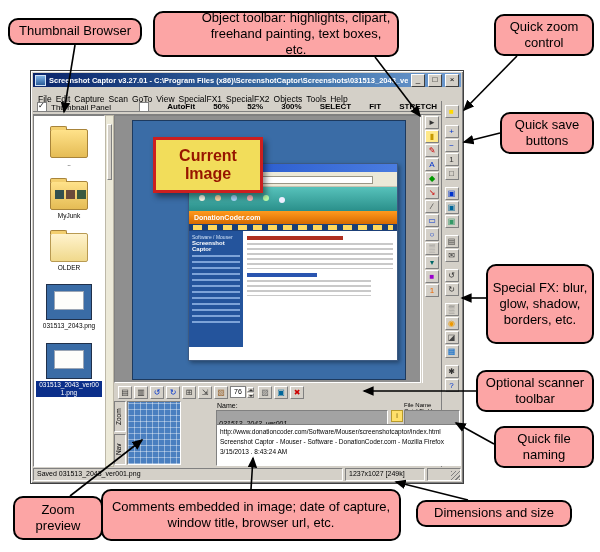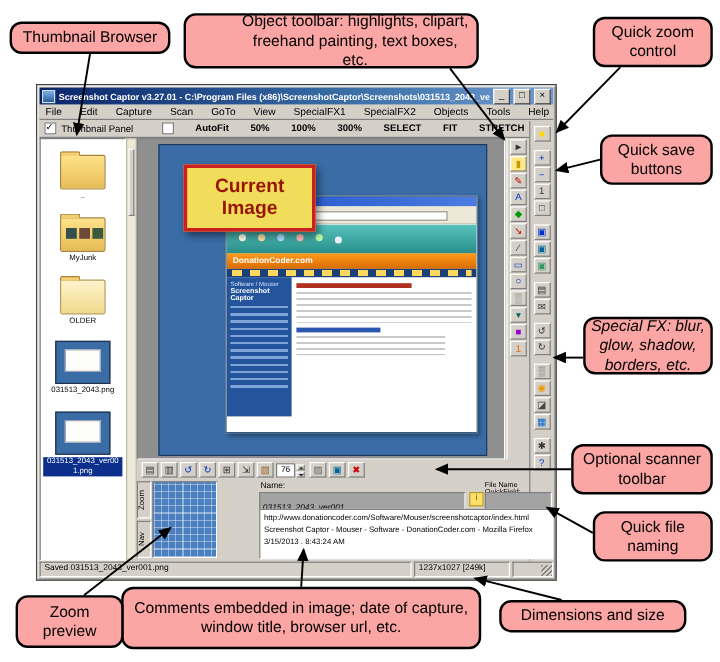--- a/index.html
+++ b/index.html
@@ -9,38 +9,38 @@
   .callout{position:absolute;z-index:6;background:#fca5a5;border:2px solid #000;border-radius:10px;
            display:flex;align-items:center;justify-content:center;text-align:center;
            font-size:13px;color:#000;padding:2px 4px;box-sizing:border-box;line-height:1.25;}
   .arrows{position:absolute;left:0;top:0;z-index:5;pointer-events:none;}
   .arrow{stroke:#000;stroke-width:1.6;fill:none;}
 
   .co-thumb {left:8px;  top:18px;  width:134px;height:27px;}
   .co-object{left:153px; top:11px;  width:246px;height:46px;padding-left:44px;}
   .co-zoom  {left:494px; top:14px;  width:100px;height:42px;}
   .co-save  {left:500px; top:112px; width:94px; height:42px;}
-  .co-fx    {left:486px; top:264px; width:108px;height:48px;font-style:italic;}
+  .co-fx    {left:486px; top:264px; width:108px;height:80px;}
   .co-scan  {left:476px; top:370px; width:118px;height:42px;}
   .co-name  {left:494px; top:426px; width:100px;height:42px;}
   .co-dim   {left:416px; top:500px; width:156px;height:27px;}
   .co-comm  {left:101px; top:489px; width:300px;height:52px;}
   .co-zprev {left:13px;  top:496px; width:90px; height:44px;}
 
   
   .window{position:absolute;left:30px;top:70px;width:432px;height:412px;z-index:1;
           background:#d4d0c8;border:1px solid #404040;box-shadow:inset 1px 1px 0 #fff,inset -1px -1px 0 #808080;}
   .titlebar{position:absolute;left:2px;top:2px;right:2px;height:14px;display:flex;align-items:center;gap:3px;
             background:linear-gradient(to right,#0a246a,#3a6ea5 60%,#6f9bd1);padding:0 2px;box-sizing:border-box;}
   .app-icon{width:9px;height:9px;background:linear-gradient(#7fb2e5,#2a5c9a);border:1px solid #cfe0f5;flex:0 0 auto;}
   .title-text{color:#fff;font-size:7.5px;font-weight:bold;white-space:nowrap;overflow:hidden;flex:1;}
   .win-btn{width:12px;height:11px;background:#d4d0c8;border:1px solid;border-color:#fff #404040 #404040 #fff;
            font-size:8px;line-height:9px;text-align:center;color:#000;flex:0 0 auto;}
-  .menubar{position:absolute;left:2px;top:16px;right:2px;height:13px;display:flex;gap:15px;align-items:center;
-           font-size:8.5px;padding:0 5px;border-bottom:1px solid #808080;box-sizing:border-box;}
+  .menubar{position:absolute;left:2px;top:16px;right:2px;height:13px;display:flex;gap:4px;align-items:center;
+           font-size:8.5px;padding:12px 5px;border-bottom:1px solid #808080;box-sizing:border-box;}
   .menu-item{white-space:nowrap;}
   .tbar{position:absolute;left:2px;top:29px;width:408px;height:15px;display:flex;align-items:center;gap:4px;
         font-size:8px;padding:0 4px;border-bottom:1px solid #808080;box-sizing:border-box;}
   .cb{width:8px;height:8px;background:#fff;border:1px solid #808080;display:inline-block;position:relative;flex:0 0 auto;}
   .cb.checked::after{content:"✓";position:absolute;left:0px;top:-2px;font-size:8px;color:#000;}
   .tbar-right{margin-left:auto;display:flex;align-items:flex-start;gap:18px;font-weight:bold;}
 
   
   .thumbpanel{position:absolute;left:2px;top:44px;width:72px;height:352px;background:#fff;overflow:hidden;
               border:1px solid;border-color:#808080 #fff #fff #808080;box-sizing:border-box;
@@ -174,21 +174,21 @@
         <span class="menu-item">Help</span>
       </div>
 
     <div class="tbar">
       <span class="cb checked"></span>
       <span>Thumbnail Panel</span>
       <span class="tbar-right">
         <span class="cb"></span>
         <span>AutoFit</span>
         <span>50%</span>
-        <span>100%</span>
+        <span>52%</span>
         <span>300%</span>
         <span>SELECT</span>
         <span>FIT</span>
         <span>STRETCH</span>
       </span>
     </div>
 
     <div class="thumbpanel">
       <div style="display:flex;flex-direction:column;align-items:center;">
           <div class="thumb">

